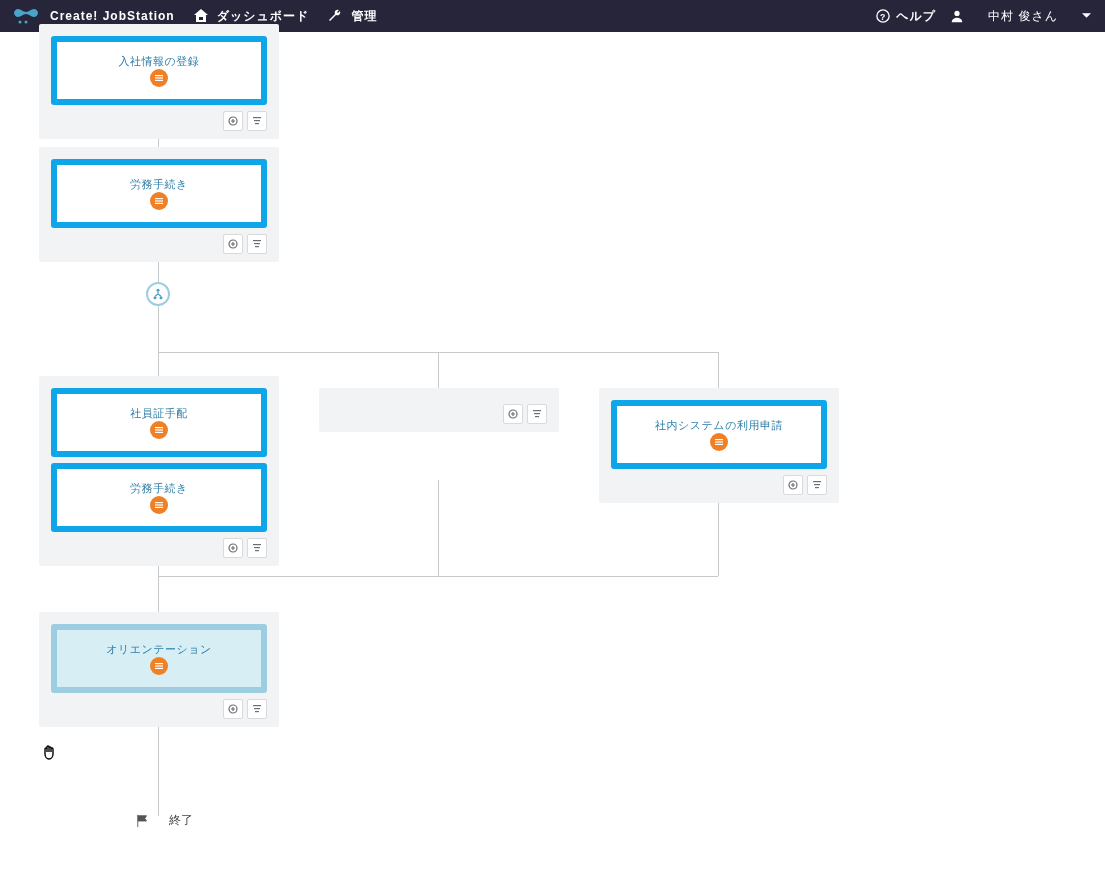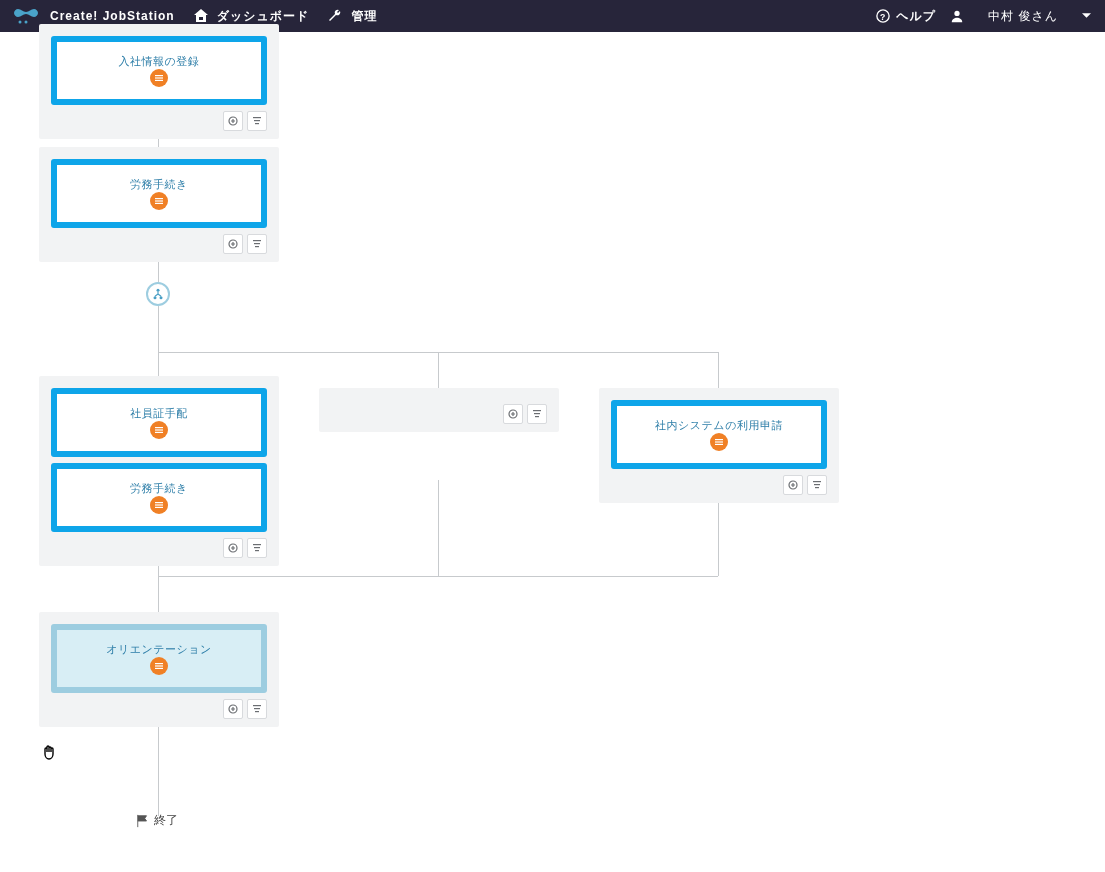--- a/index.html
+++ b/index.html
@@ -29,21 +29,21 @@
   .action-btn { width: 20px; height: 20px; background: #fff; border: 1px solid #d8dadd; border-radius: 2px; display: flex; align-items: center; justify-content: center; cursor: pointer; }
   .action-btn svg { width: 10px; height: 10px; fill: #6b6e72; }
   
   .connector { position: absolute; background: #c7cacd; }
   .connector.v { width: 1px; }
   .connector.h { height: 1px; }
   
   .branch-node { position: absolute; width: 24px; height: 24px; border-radius: 50%; background: #fff; border: 2px solid #9dcde0; display: flex; align-items: center; justify-content: center; }
   .branch-node svg { width: 12px; height: 12px; fill: #4a9fc5; }
   
-  .end-node { position: absolute; display: flex; align-items: center; gap: 4px; font-size: 12px; color: #444; }
+  .end-node { position: absolute; display: flex; align-items: center; gap: 19px; font-size: 12px; color: #444; }
   .end-node svg { width: 14px; height: 14px; fill: #555; }
   
   .cursor-hand { position: absolute; width: 20px; height: 20px; }
 </style>
 </head>
 <body>
 
 <div class="header">
   <div class="logo-wrap">
     <svg class="logo-icon" viewBox="0 0 28 18">

